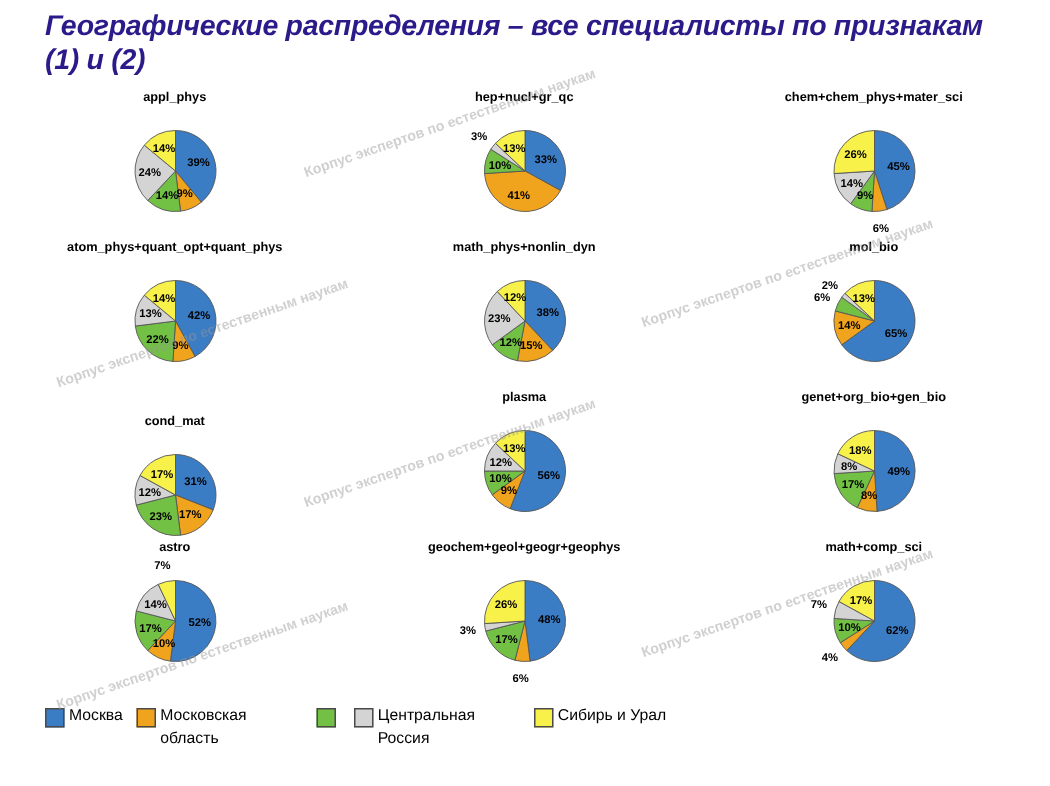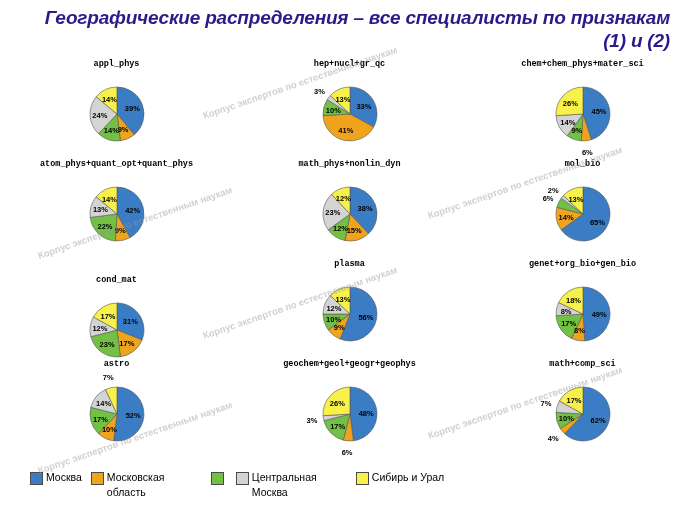--- a/index.html
+++ b/index.html
@@ -8,21 +8,21 @@
   }
   body {
     width: 700px;
     height: 524px;
     background: #ffffff;
     font-family: "Liberation Sans", sans-serif;
     position: relative;
     overflow: hidden;
   }
   #title {
-    text-align: right;
+    text-align: left;
     color: #2b1a8a;
     font-weight: bold;
     font-style: italic;
     font-size: 19px;
     line-height: 23px;
     padding: 6px 30px 0 30px;
     letter-spacing: -0.2px;
   }
   #grid {
     position: absolute;
@@ -37,21 +37,20 @@
     height: 100px;
   }
   .cell-title {
     text-align: center;
     font-size: 8.5px;
     font-weight: bold;
     color: #000;
     height: 12px;
     line-height: 12px;
     white-space: nowrap;
-    font-family: Liberation Mono, monospace;
   }
   .pie-wrap {
     position: relative;
     width: 233px;
     height: 88px;
   }
   .pie-svg {
     position: absolute;
     left: 50%;
     top: 0;
@@ -327,21 +326,21 @@
     </div>
     <div class="leg-item">
       <span class="leg-sw" style="background: rgb(240, 164, 30);"></span>
       <span class="leg-txt">Московская область</span>
     </div>
     <div class="leg-item">
       <span class="leg-sw" style="background: rgb(114, 192, 68);"></span>
     </div>
     <div class="leg-item">
       <span class="leg-sw" style="background: rgb(212, 212, 212);"></span>
-      <span class="leg-txt">Центральная Москва</span>
+      <span class="leg-txt">Центральная Россия</span>
     </div>
     <div class="leg-item">
       <span class="leg-sw" style="background: rgb(247, 241, 74);"></span>
       <span class="leg-txt">Сибирь и Урал</span>
     </div>
   </div>
 
 <div class="wm" style="left: 205px; top: 110px;">Корпус экспертов по естественным наукам</div>
 <div class="wm" style="left: 430px; top: 210px;">Корпус экспертов по естественным наукам</div>
 <div class="wm" style="left: 40px; top: 250px;">Корпус экспертов по естественным наукам</div>

